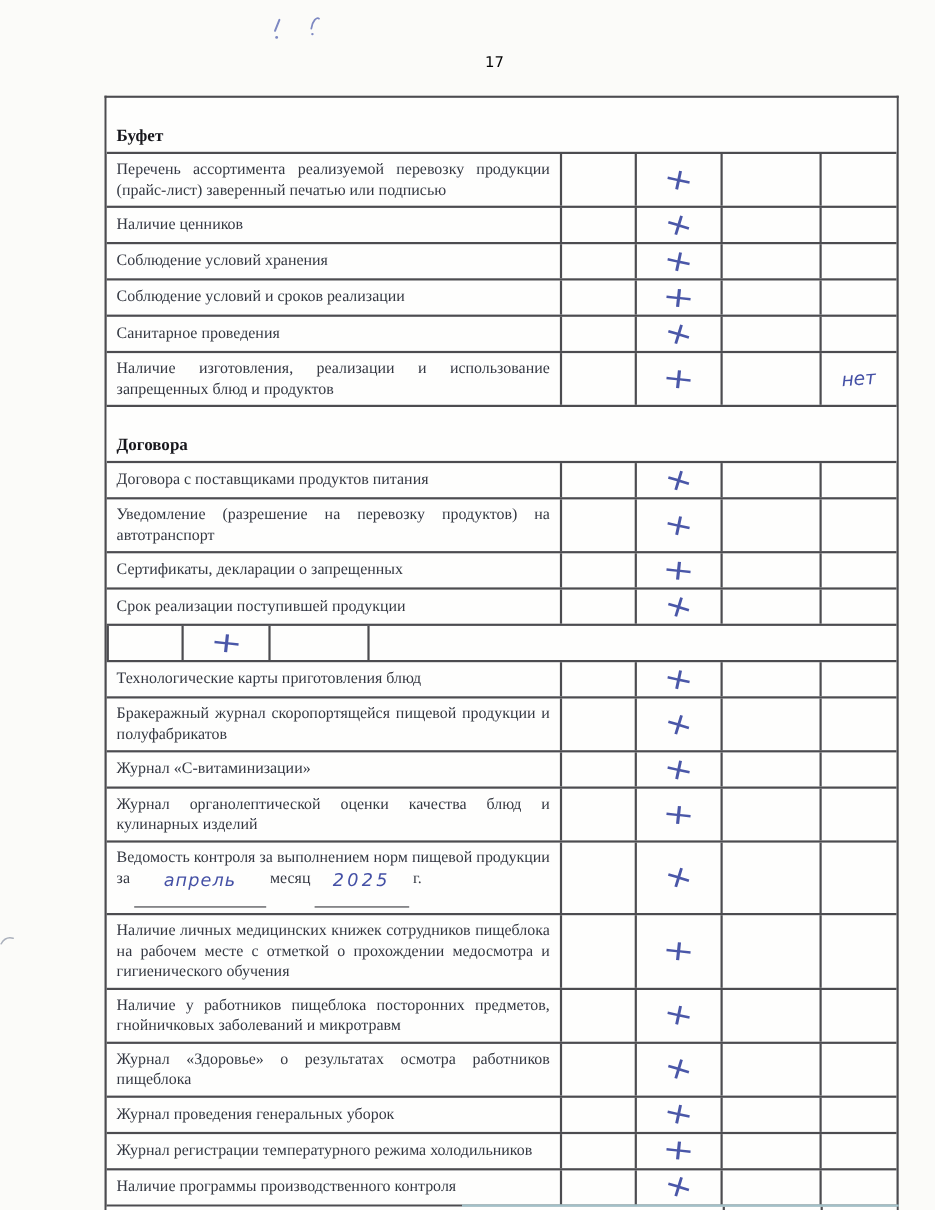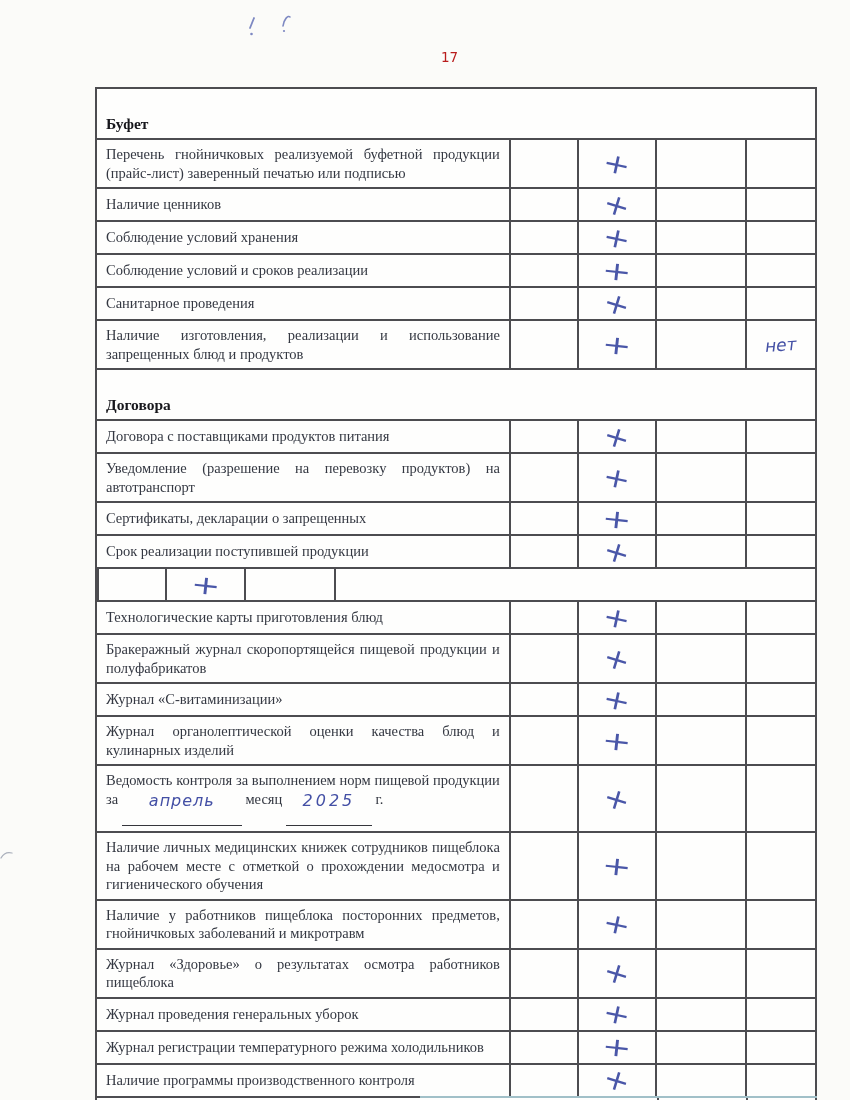--- a/index.html
+++ b/index.html
@@ -8,21 +8,21 @@
     background: #fbfbf9;
     overflow: hidden;
     font-family: "Liberation Serif", serif;
     position: relative;
   }
   .page { position: absolute; inset: 0; }
 
   .page-number {
     position: absolute; left: 441px; top: 49px;
     font-family: "DejaVu Sans", sans-serif;
-    font-size: 13.5px; color: #b91c1c;
+    font-size: 13.5px; color: #000000;
   }
 
   .scribbles { position: absolute; left: 243px; top: 10px; }
   .margin-mark { position: absolute; left: -2px; top: 844px; }
 
   .checklist {
     position: absolute; left: 95px; top: 87px; width: 722px;
     border-left: 2px solid #4c4c50;
     border-right: 2px solid #4c4c50;
     border-top: 2px solid #4c4c50;
@@ -126,21 +126,21 @@
   <div class="page-number">17</div>
 
   <div class="checklist" id="checklist-table">
       <div class="row header-row">
         <div class="cell title">
           <span class="section-title">Буфет</span>
         </div>
       </div>
       <div class="row">
         <div class="cell label">
-          <p>Перечень гнойничковых реализуемой буфетной продукции (прайс-лист) заверенный печатью или подписью</p>
+          <p>Перечень ассортимента реализуемой перевозку продукции (прайс-лист) заверенный печатью или подписью</p>
         </div>
         <div class="cell c2"></div>
         <div class="cell c3">
           <span class="mark">+</span>
         </div>
         <div class="cell c4"></div>
         <div class="cell c5"></div>
       </div>
       <div class="row">
         <div class="cell label">

